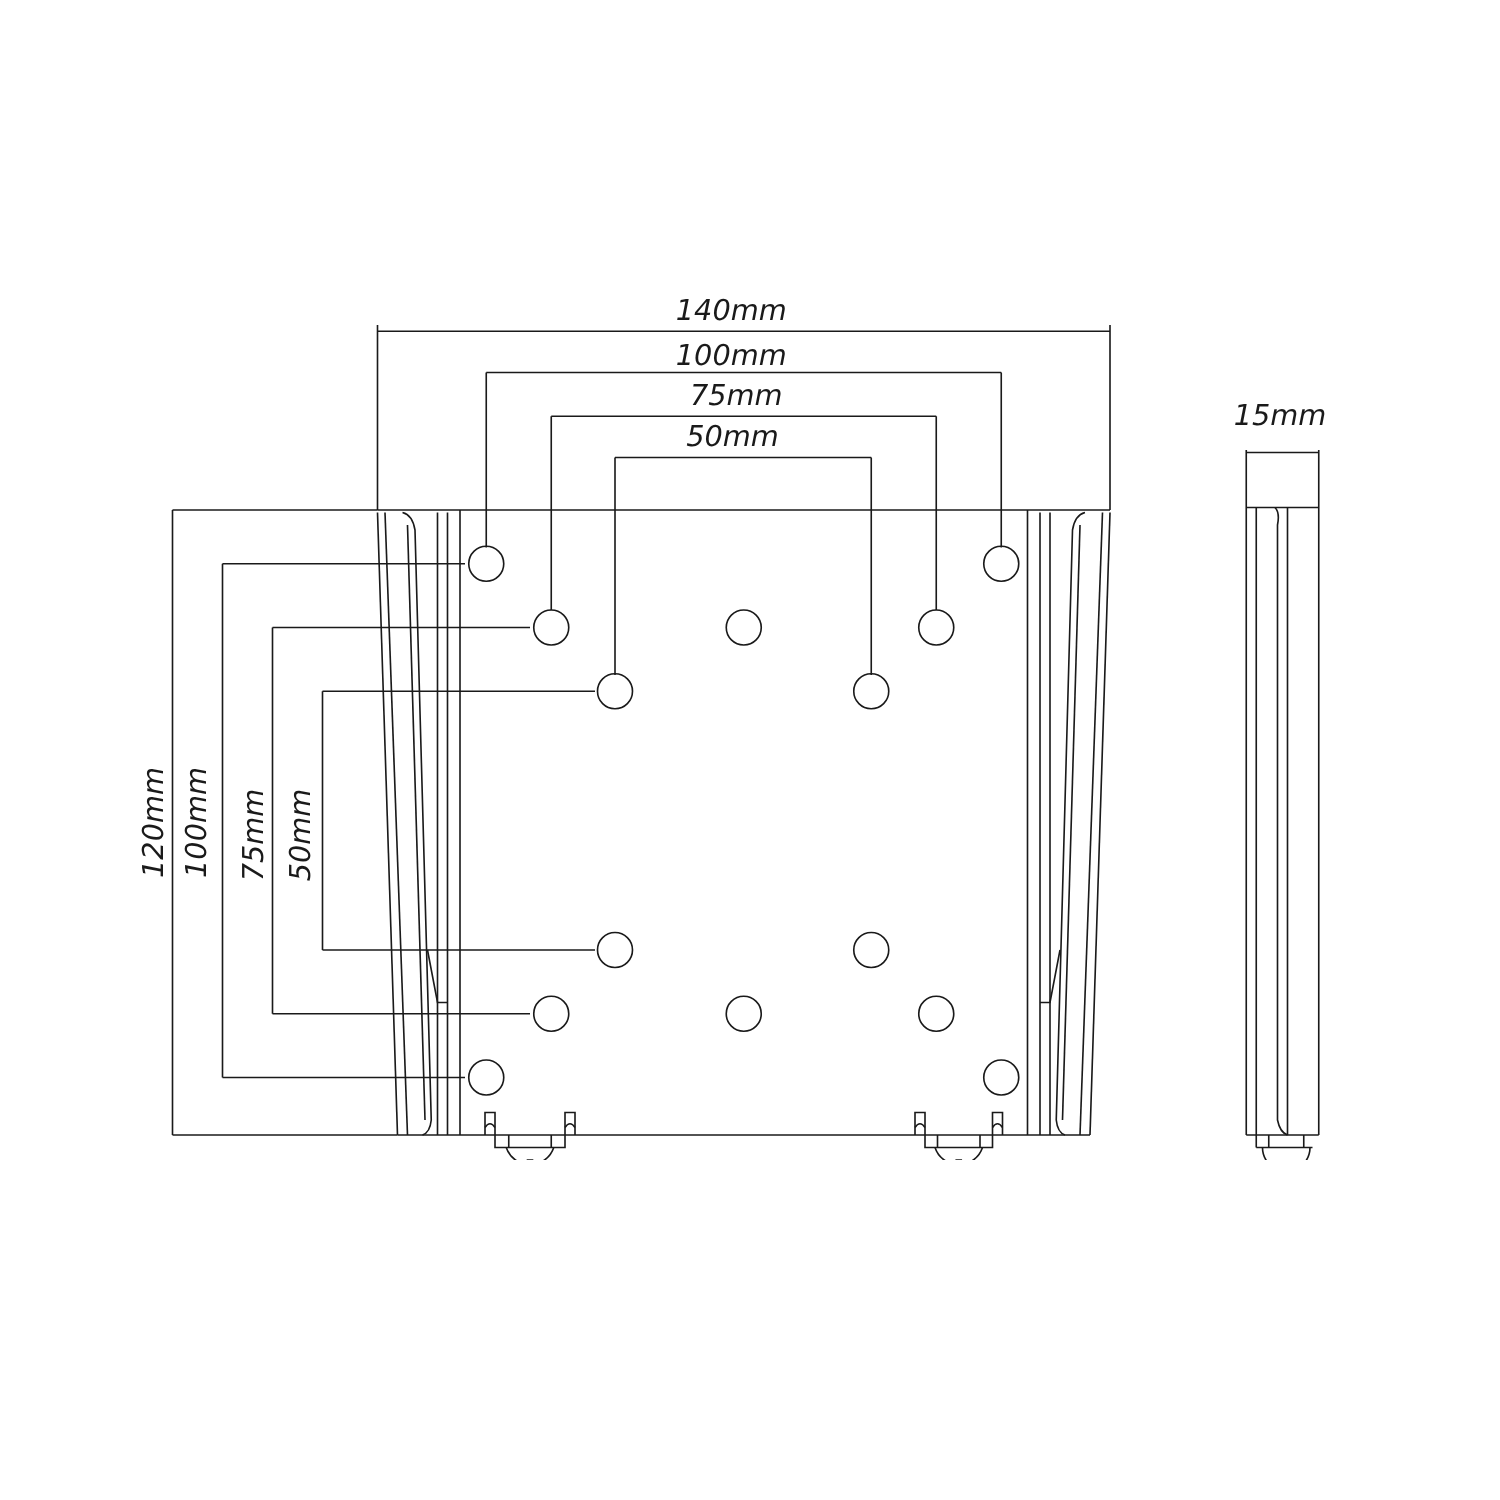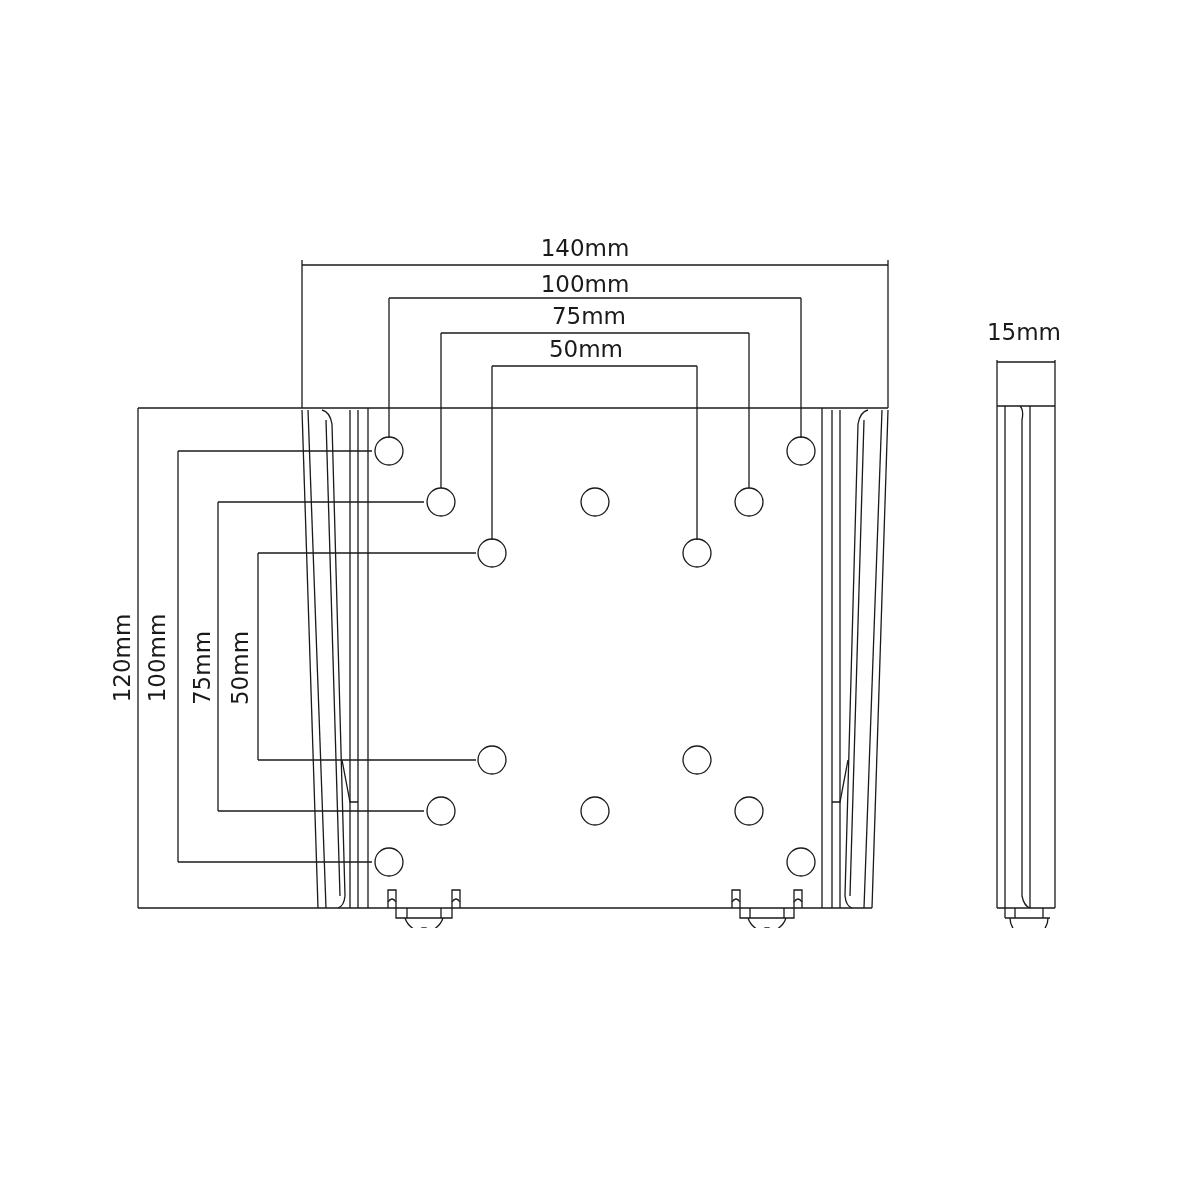--- a/index.html
+++ b/index.html
@@ -1,16 +1,16 @@
 <!DOCTYPE html>
 <html><head>
 <meta charset="utf-8">
 <style>
   html,body{margin:0;padding:0;background:#fff;}
-  .wrap{width:1200px;height:928px;position:relative;}
+  .wrap{width:1200px;height:928px;position:relative;font-style:italic;}
   svg{position:absolute;left:0;top:0;}
   .ln{stroke:#1a1a1a;stroke-width:1.3;fill:none;}
   .lbl{font-family:"DejaVu Sans",sans-serif;font-size:23px;fill:#1a1a1a;}
 </style>
 </head>
 <body>
 
 <div class="wrap">
 <svg width="1200" height="1200" viewBox="0 0 1200 1200">
 

